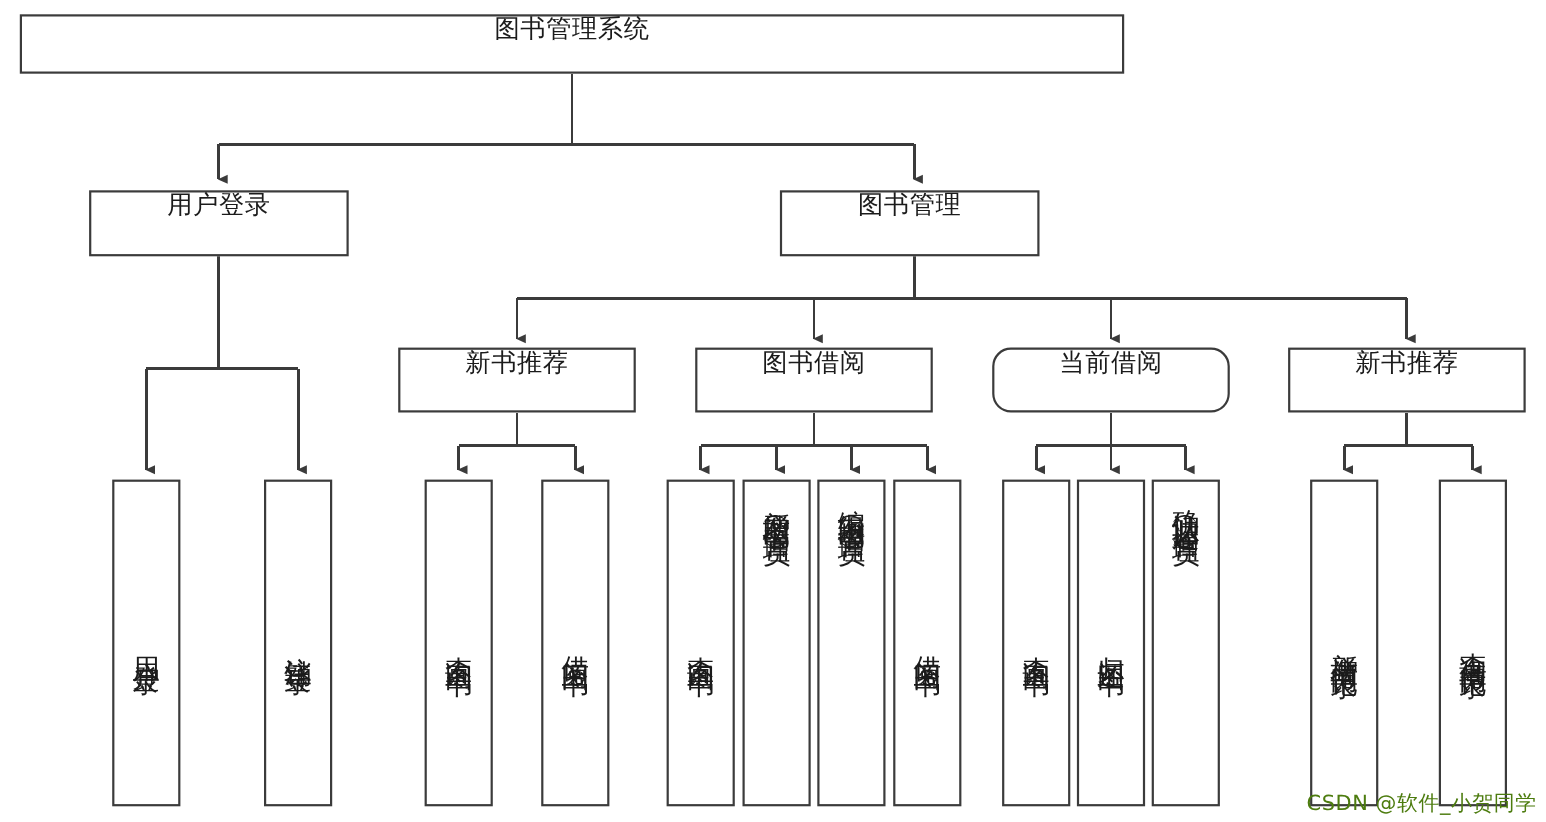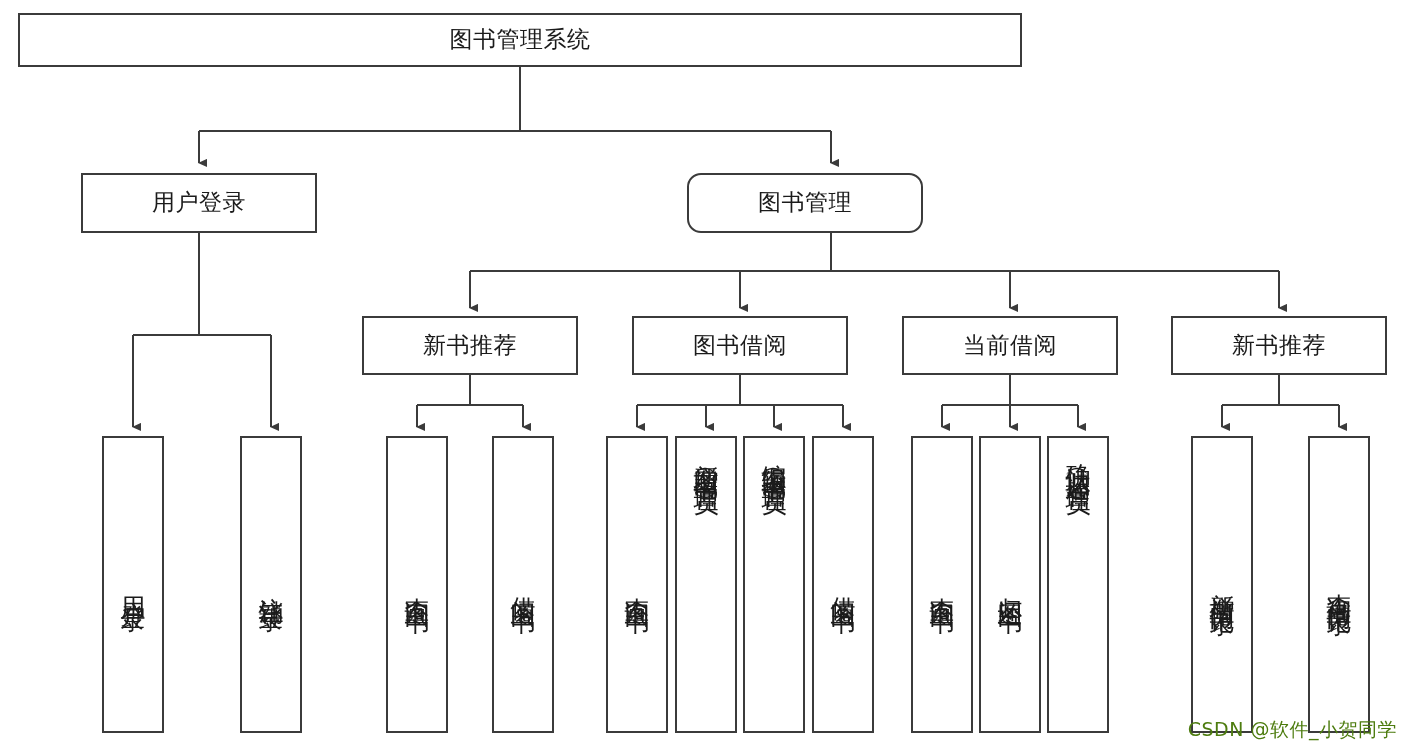--- a/index.html
+++ b/index.html
@@ -24,21 +24,21 @@
     top: 0;
     width: 1405px;
     height: 747px;
   }
   .node {
     position: absolute;
     box-sizing: border-box;
     border: 2px solid #3b3b3b;
     background: #ffffff;
     display: flex;
-    align-items: center;
+    align-items: flex-start;
     justify-content: center;
     color: #1b1b1b;
     z-index: 2;
   }
   .node-label {
     display: block;
     text-align: center;
     line-height: 1.12;
     letter-spacing: 0.5px;
     white-space: pre;
@@ -134,31 +134,31 @@
     </g>
   </svg>
 
   <div class="node root horizontal" style="left:18px; top:13px; width:1004px; height:54px;">
     <span class="node-label">图书管理系统</span>
   </div>
 
   <div class="node horizontal" style="left:81px; top:173px; width:236px; height:60px;">
     <span class="node-label">用户登录</span>
   </div>
-  <div class="node horizontal" style="left:687px; top:173px; width:236px; height:60px;border-radius:14px;">
+  <div class="node horizontal" style="left:709px; top:173px; width:236px; height:60px;">
     <span class="node-label">图书管理</span>
   </div>
 
   <div class="node horizontal" style="left:632px; top:316px; width:216px; height:59px;">
     <span class="node-label">图书借阅</span>
   </div>
   <div class="node horizontal" style="left:362px; top:316px; width:216px; height:59px;">
     <span class="node-label">新书推荐</span>
   </div>
-  <div class="node horizontal" style="left:902px; top:316px; width:216px; height:59px;">
+  <div class="node horizontal" style="left:902px; top:316px; width:216px; height:59px;border-radius:17px;">
     <span class="node-label">当前借阅</span>
   </div>
   <div class="node horizontal" style="left:1171px; top:316px; width:216px; height:59px;">
     <span class="node-label">新书推荐</span>
   </div>
 
   <div class="node vertical centered" style="left:102px; top:436px; width:62px; height:297px;">
     <span class="node-label">用户登录</span>
   </div>
   <div class="node vertical centered" style="left:240px; top:436px; width:62px; height:297px;">

